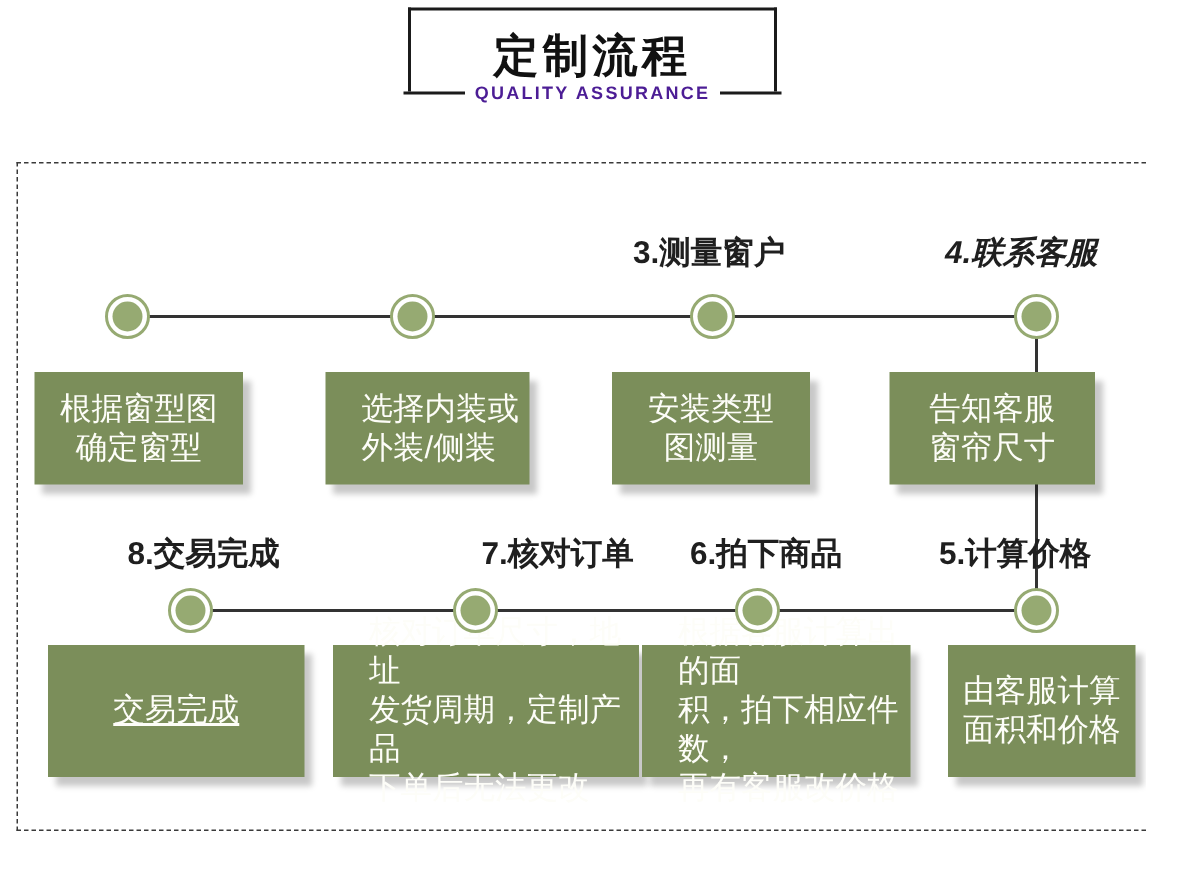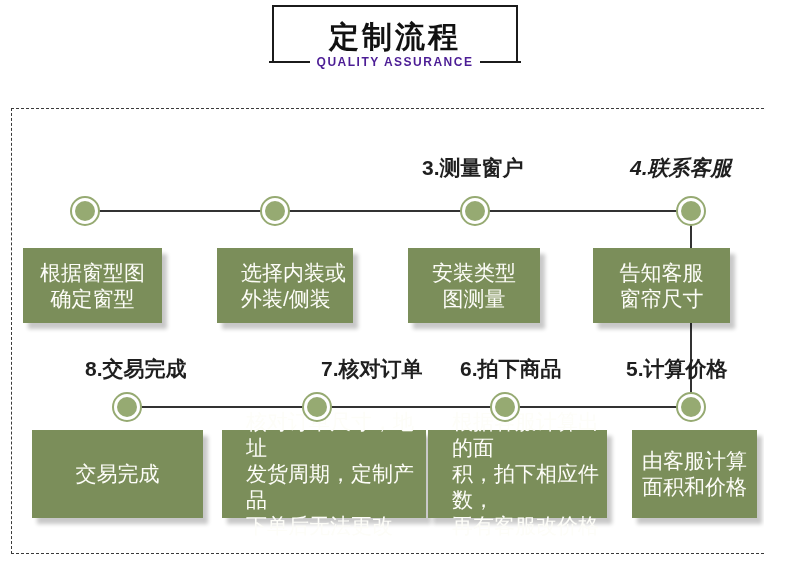--- a/index.html
+++ b/index.html
@@ -168,21 +168,21 @@
     <div class="node" style="left:290px; top:283px;">
         <div class="node-dot"></div>
       </div>
     <div class="node" style="left:478px; top:283px;">
         <div class="node-dot"></div>
       </div>
     <div class="node" style="left:664px; top:283px;">
         <div class="node-dot"></div>
       </div>
 
-    <div class="step-box" style="left:20px;  top:321px; width:171px; height:88px;">交易完成</div>
+    <div class="step-box" style="left:20px;  top:321px; width:171px; height:88px;text-decoration:underline;">交易完成</div>
     <div class="step-box ta-left" style="left:210px; top:321px; width:204px; height:88px;">核对订单尺寸，地址
 发货周期，定制产品
 下单后无法更改</div>
     <div class="step-box ta-left" style="left:416px; top:321px; width:179px; height:88px;">根据客服计算出的面
 积，拍下相应件数，
 再有客服改价格</div>
     <div class="step-box" style="left:620px; top:321px; width:125px; height:88px;">由客服计算
 面积和价格</div>
 
   </div>

